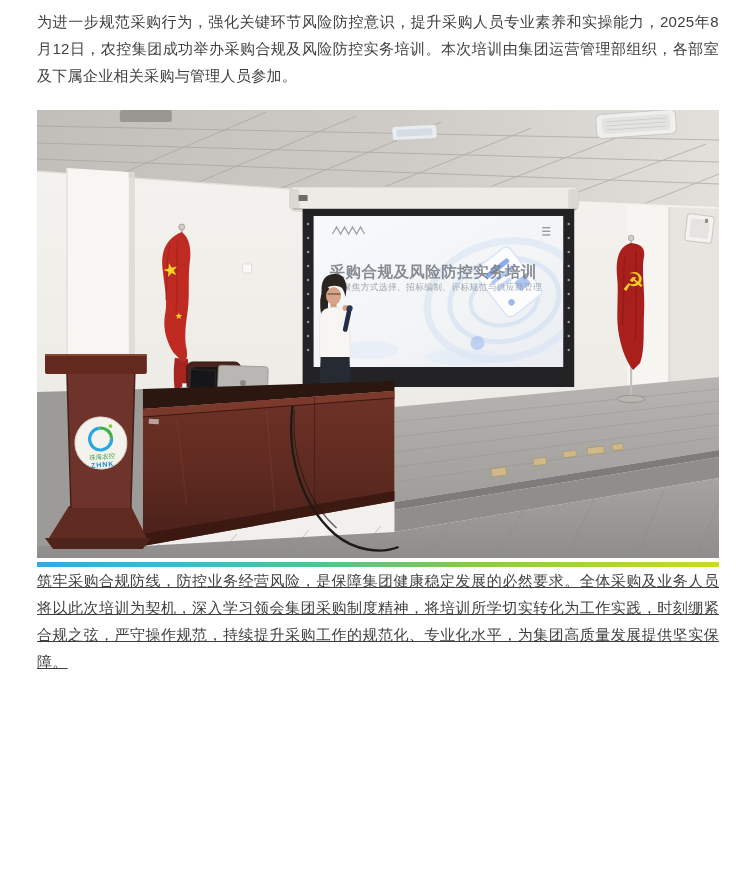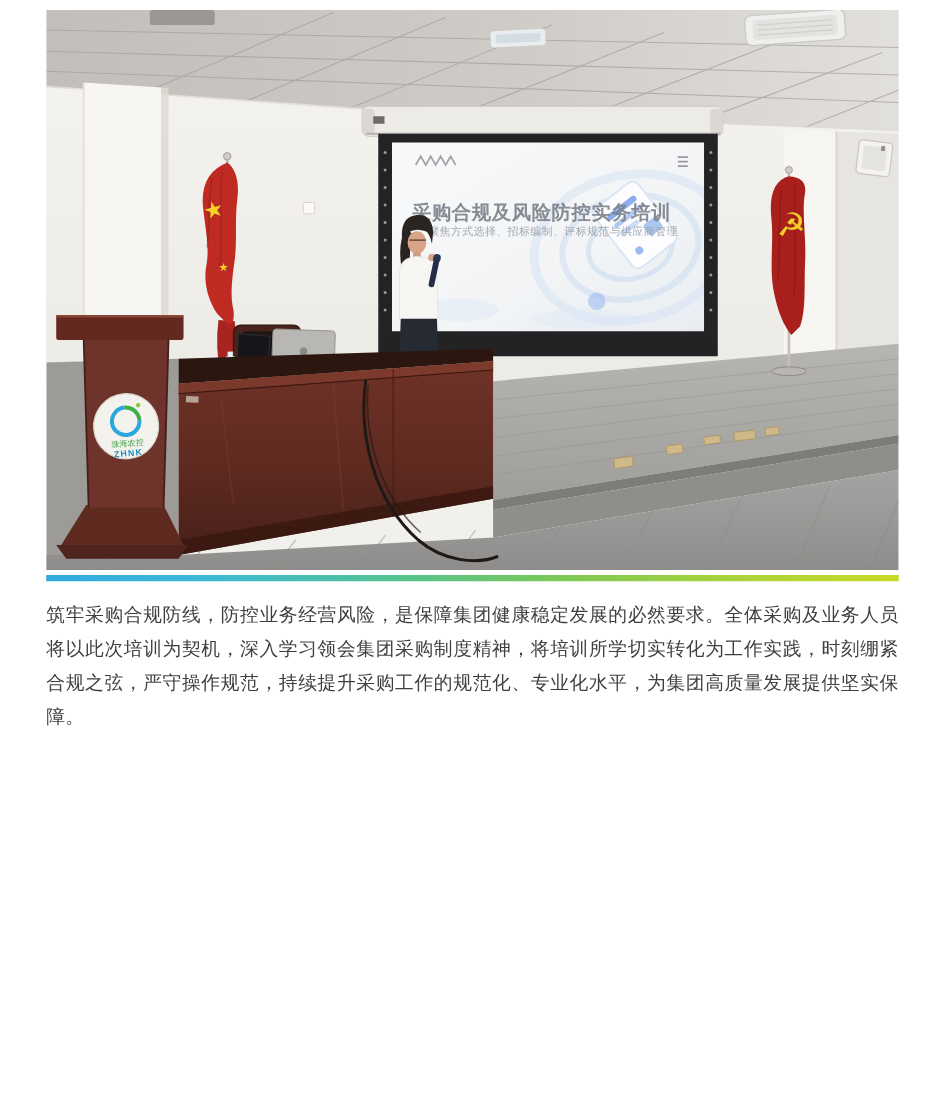--- a/index.html
+++ b/index.html
@@ -18,27 +18,28 @@
   .photo{
     width:682px;height:448px;display:block;background:#f2f0ec;
     position:relative;overflow:hidden;
   }
   .photo svg{display:block;width:682px;height:448px;}
   .divider{
     width:682px;height:5px;margin-top:4px;
     background:linear-gradient(90deg,#33a9e0 0%,#3db8d8 18%,#52c293 40%,#7cc857 60%,#a8d23c 80%,#c9da26 100%);
   }
   .para.p2{margin-top:21px;}
-  .para.p3{margin-top:14px;}
+  .para.p3{margin-top:0;text-decoration:underline;}
 </style>
 </head>
 <body>
 
 <div class="page">
 
+  <p class="para p1">为进一步规范采购行为，强化关键环节风险防控意识，提升采购人员专业素养和实操能力，2025年8月12日，农控集团成功举办采购合规及风险防控实务培训。本次培训由集团运营管理部组织，各部室及下属企业相关采购与管理人员参加。</p>
 
   <div class="figure-block">
     <div class="photo">
       <svg viewBox="0 0 683 448" preserveAspectRatio="none">
         <defs>
           <linearGradient id="ceilGrad" x1="0" y1="0" x2="1" y2="0">
             <stop offset="0" stop-color="#c2bfba"></stop>
               <stop offset=".55" stop-color="#cfccc7"></stop>
               <stop offset="1" stop-color="#e2e0db"></stop>
           </linearGradient>

